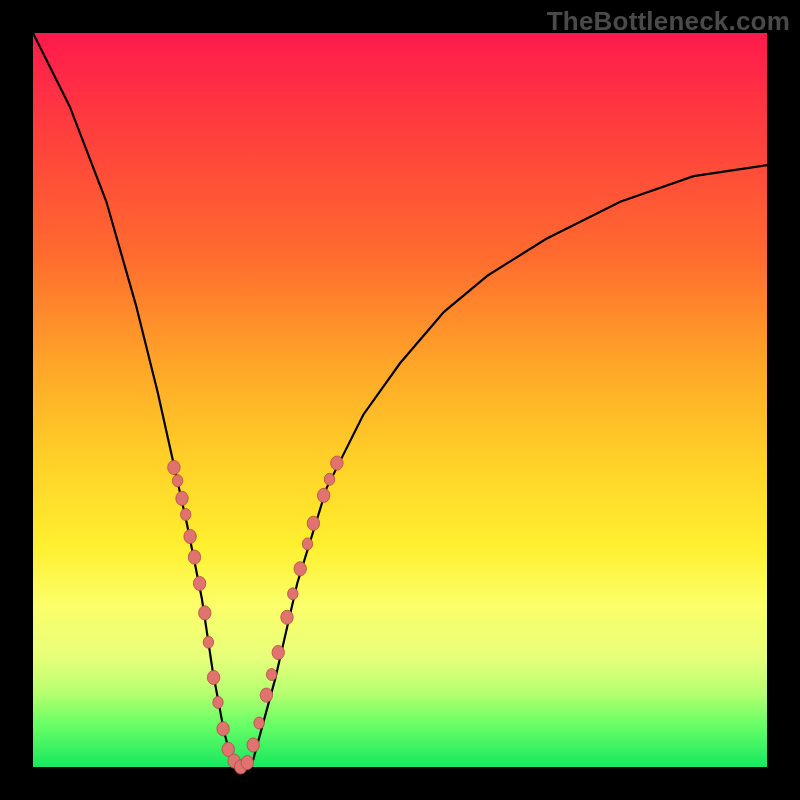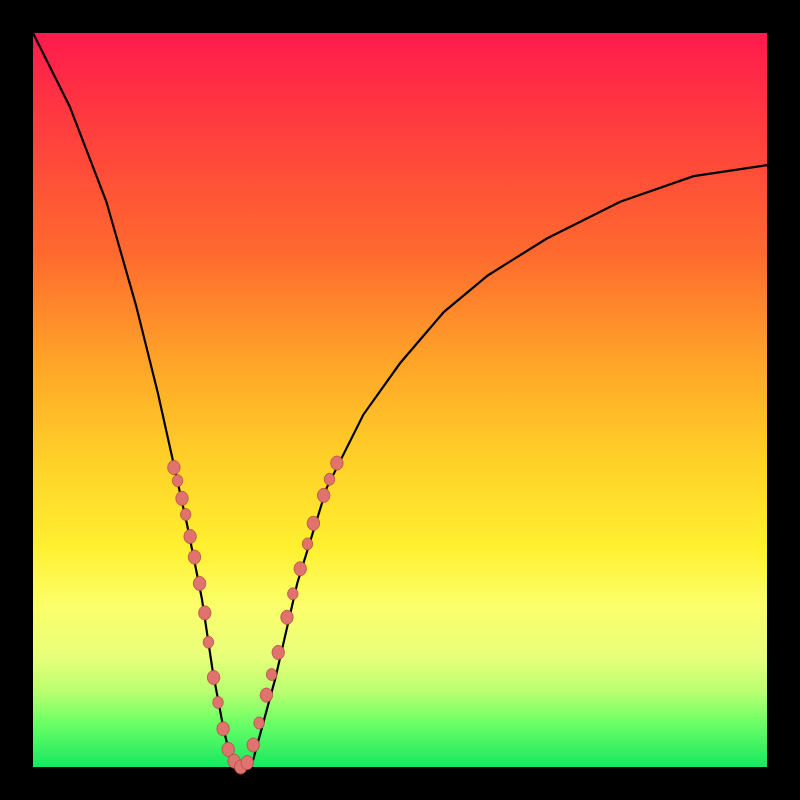--- a/index.html
+++ b/index.html
@@ -64,20 +64,21 @@
   .marker {
     fill: #e0736e;
     stroke: #b04a45;
     stroke-width: 0.8;
   }
 </style>
 </head>
 <body>
 
 <div class="frame">
+  <div class="watermark">TheBottleneck.com</div>
   <div class="plot">
     <svg class="curve" viewBox="0 0 734 734">
       <path id="curve-path" d="M0.0 0.0 L36.7 73.4 L73.4 168.8 L102.8 271.6 L124.8 359.7 L139.5 425.7 L154.1 491.8 L168.8 565.2 L179.8 638.6 L190.8 697.3 L198.2 726.7 L205.5 734.0 L212.9 734.0 L220.2 726.7 L242.2 645.9 L264.2 550.5 L293.6 455.1 L330.3 381.7 L367.0 330.3 L411.0 278.9 L455.1 242.2 L513.8 205.5 L587.2 168.8 L660.6 143.1 L734.0 132.1"></path>
       <g id="markers">
           <ellipse cx="140.9" cy="434.5" rx="6.2" ry="7.1" class="marker"></ellipse>
           <ellipse cx="144.6" cy="447.7" rx="5.2" ry="6.0" class="marker"></ellipse>
           <ellipse cx="149.0" cy="465.4" rx="6.2" ry="7.1" class="marker"></ellipse>
           <ellipse cx="152.7" cy="481.5" rx="5.2" ry="6.0" class="marker"></ellipse>
           <ellipse cx="157.1" cy="503.5" rx="6.2" ry="7.1" class="marker"></ellipse>
           <ellipse cx="161.5" cy="524.1" rx="6.2" ry="7.1" class="marker"></ellipse>

